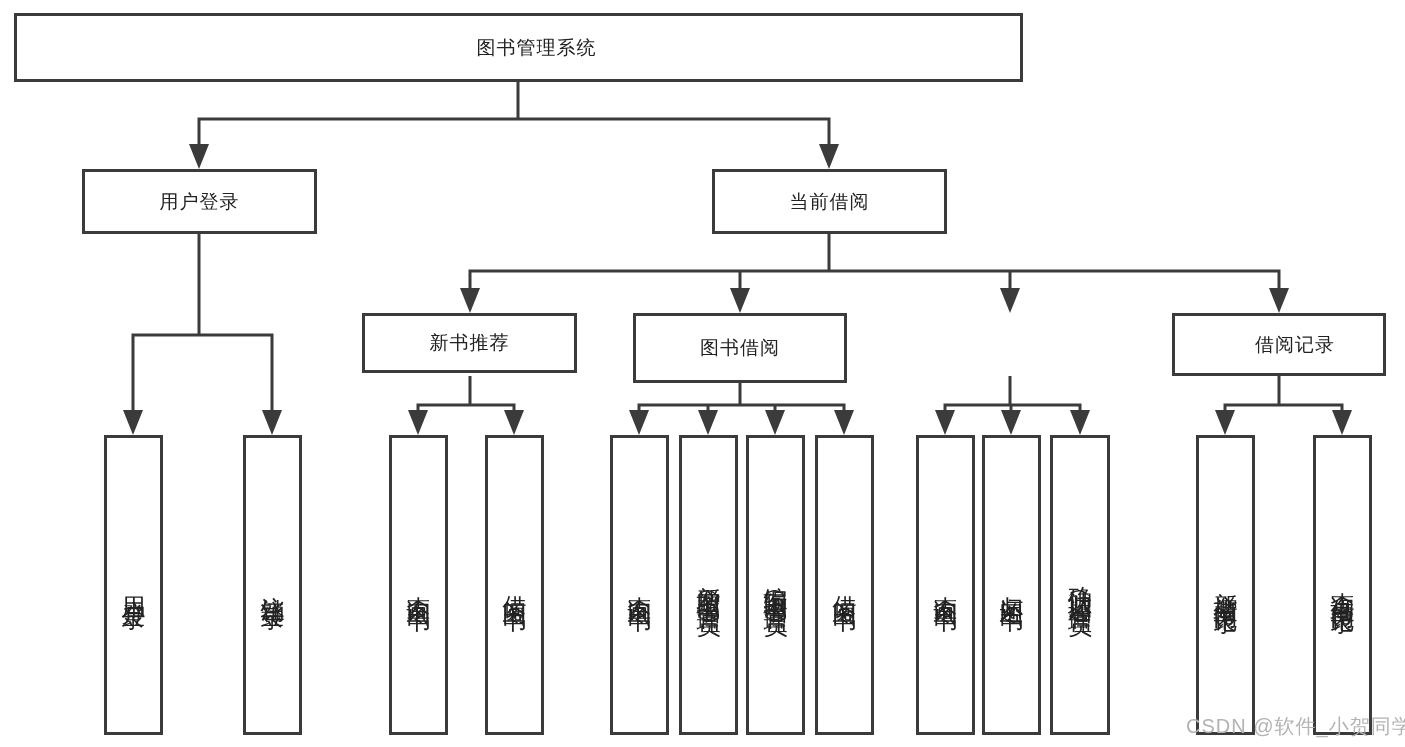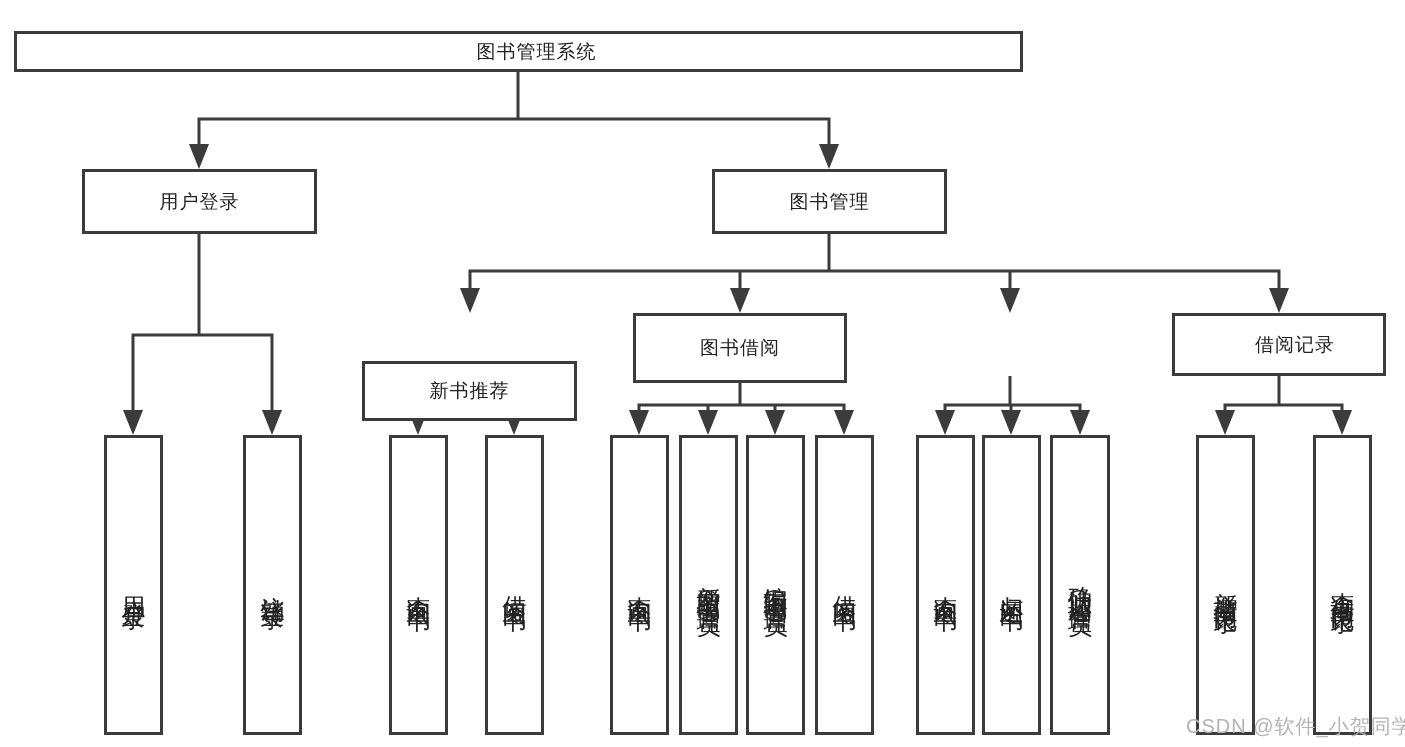--- a/index.html
+++ b/index.html
@@ -37,26 +37,26 @@
   .hbox { font-size: 19px; letter-spacing: 1px; }
   .hbox span { white-space: nowrap; }
   .vbox { font-size: 24px; }
   .vbox span {
     writing-mode: vertical-rl;
     letter-spacing: 4px;
     line-height: 1;
     white-space: nowrap;
   }
   
-  .n-root   { left: 14px;  top: 31px;  width: 1009px; height: 41px; padding-left: 36px; }
+  .n-root   { left: 14px;  top: 13px;  width: 1009px; height: 69px; padding-left: 36px; }
   
   .n-login  { left: 82px;  top: 169px; width: 235px;  height: 65px; }
   .n-mgmt   { left: 712px; top: 169px; width: 235px;  height: 65px; }
   
-  .n-nb     { left: 362px;  top: 313px; width: 215px; height: 60px; margin-top: 48px; }
+  .n-nb     { left: 362px;  top: 313px; width: 215px; height: 60px; }
   .n-bb     { left: 633px;  top: 313px; width: 214px; height: 70px; }
   .n-cb     { left: 903px;  top: 313px; width: 214px; height: 63px; }
   .n-br     { left: 1172px; top: 313px; width: 214px; height: 63px; padding-left: 32px; }
   
   .leaf { top: 435px; height: 300px; width: 59px; }
   .l-1  { left: 104px; }
   .l-2  { left: 243px; }
   .l-3  { left: 389px; }
   .l-4  { left: 485px; }
   .l-5  { left: 610px; }
@@ -128,21 +128,21 @@
   </svg>
 
   <div class="node hbox n-root">
     <span>图书管理系统</span>
   </div>
 
   <div class="node hbox n-login">
     <span>用户登录</span>
   </div>
   <div class="node hbox n-mgmt">
-    <span>图书管理</span>
+    <span>当前借阅</span>
   </div>
 
   <div class="node hbox n-nb">
     <span>新书推荐</span>
   </div>
   <div class="node hbox n-bb">
     <span>图书借阅</span>
   </div>
   <div class="node hbox n-br">
     <span>借阅记录</span>

